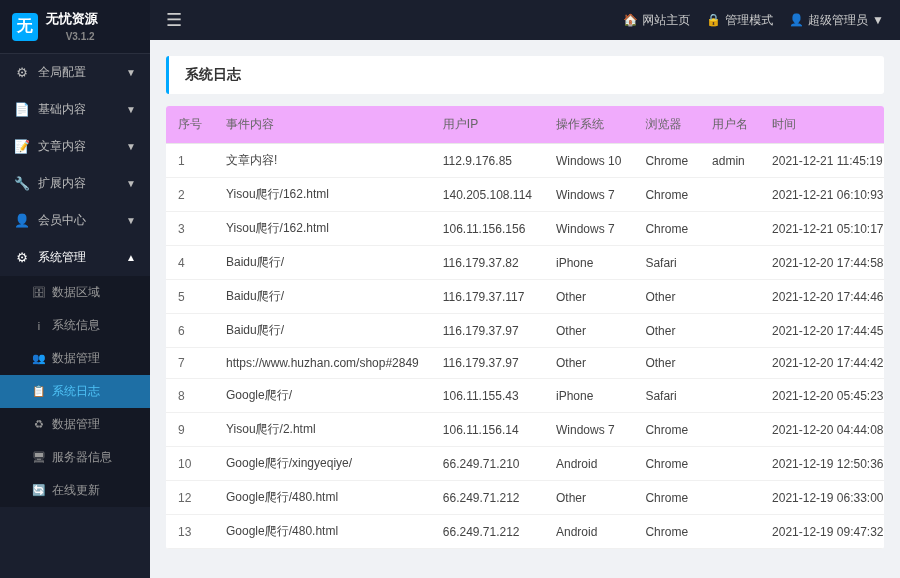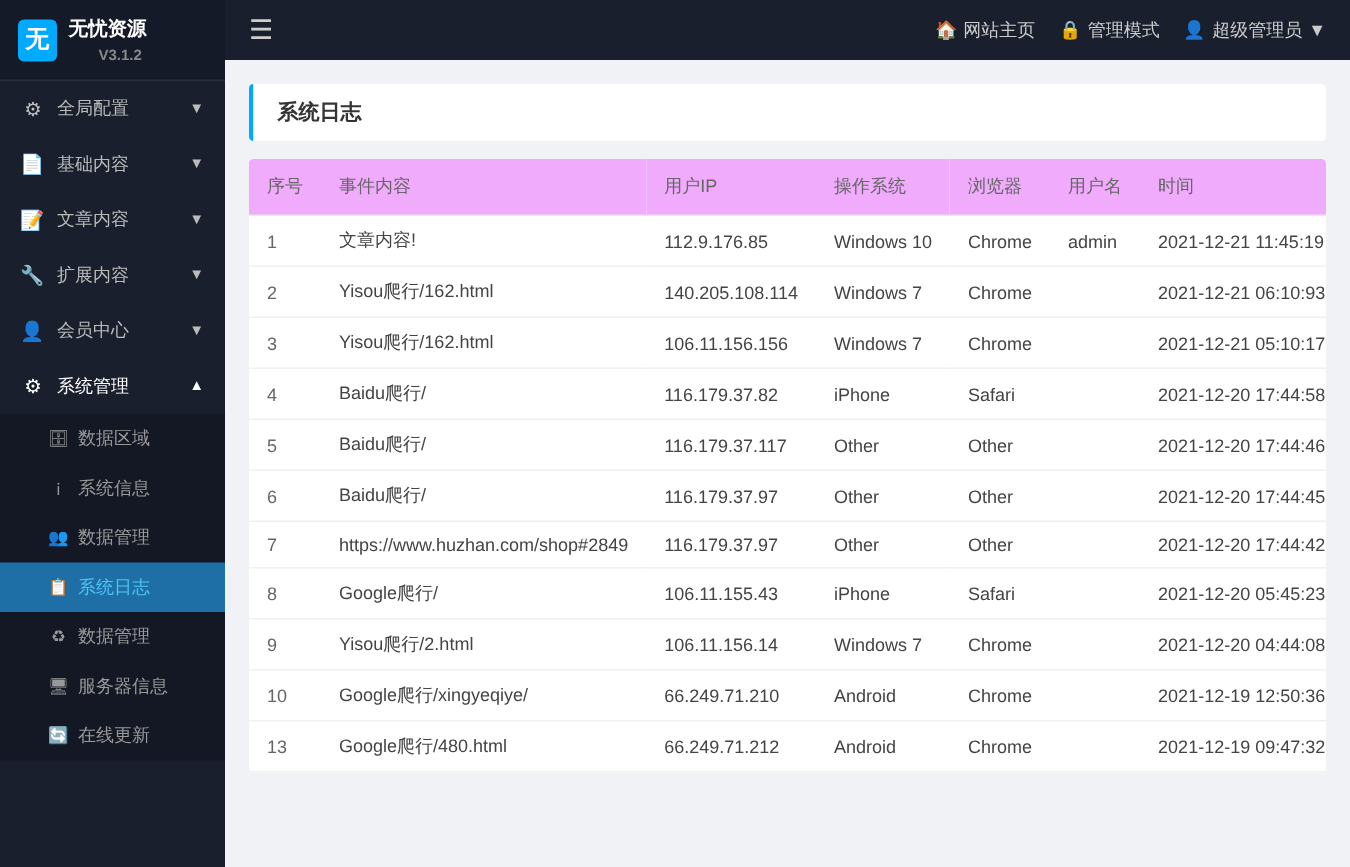--- a/index.html
+++ b/index.html
@@ -246,20 +246,29 @@
             <tr>
               <td>10</td>
               <td>Google爬行/xingyeqiye/</td>
               <td>66.249.71.210</td>
               <td>Android</td>
               <td>Chrome</td>
               <td></td>
               <td>2021-12-19 12:50:36</td>
             </tr>
             <tr>
+              <td>12</td>
+              <td>Google爬行/480.html</td>
+              <td>66.249.71.212</td>
+              <td>Other</td>
+              <td>Chrome</td>
+              <td></td>
+              <td>2021-12-19 06:33:00</td>
+            </tr>
+            <tr>
               <td>13</td>
               <td>Google爬行/480.html</td>
               <td>66.249.71.212</td>
               <td>Android</td>
               <td>Chrome</td>
               <td></td>
               <td>2021-12-19 09:47:32</td>
             </tr>
           </tbody>
       </table>

